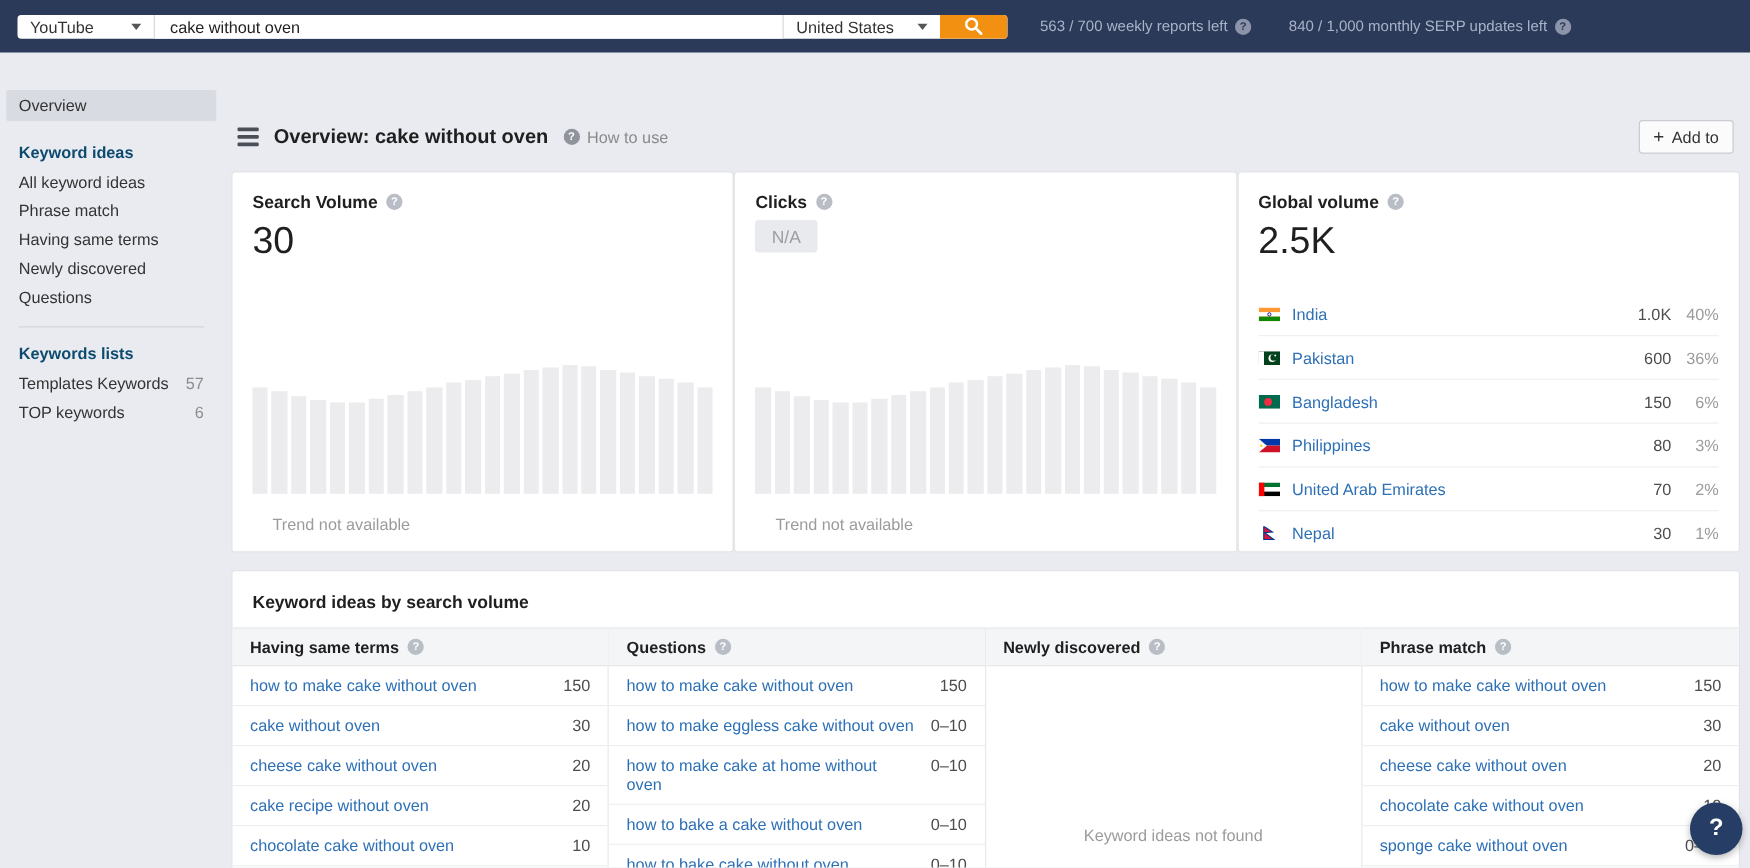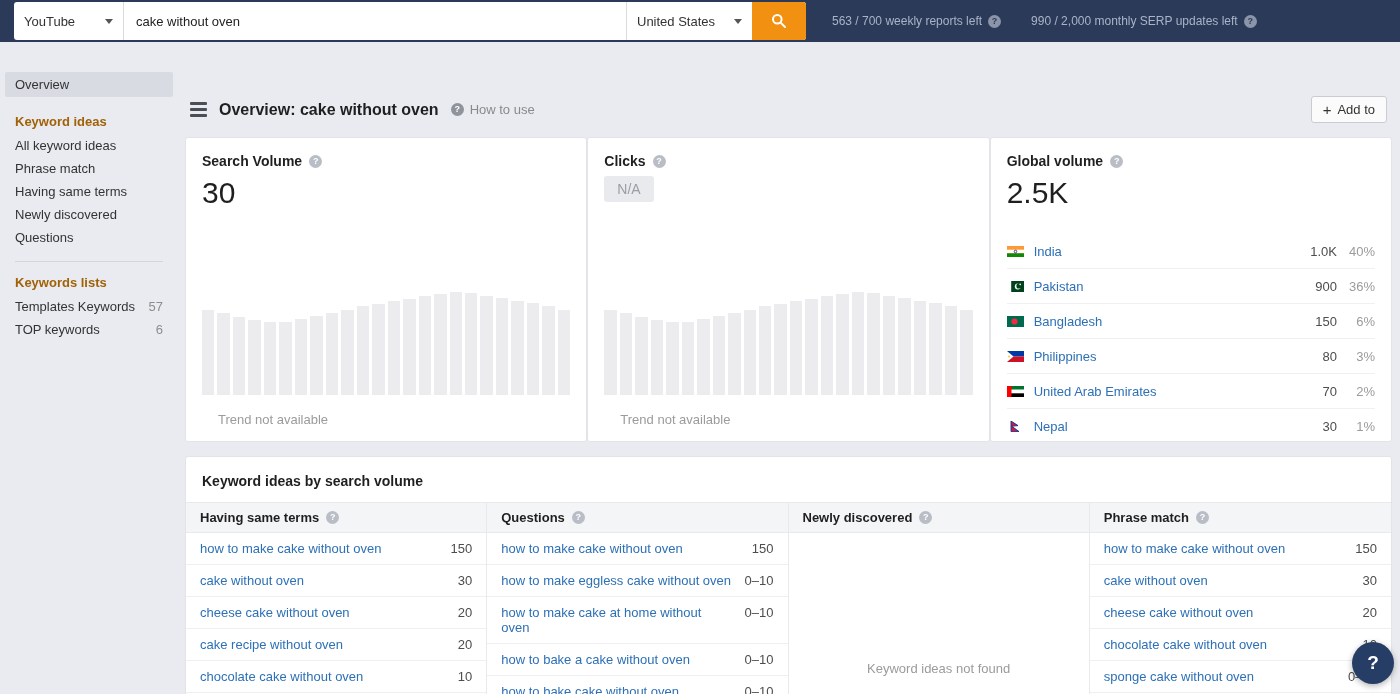--- a/index.html
+++ b/index.html
@@ -7,21 +7,21 @@
   body {
     font-family: "Liberation Sans", sans-serif;
     background:#e9ebf0; color:#222; font-size:13px;
   }
   
   .topnav {
     height:42px; background:#2b3a58; display:flex; align-items:center;
     padding:0 14px; gap:26px;
   }
   .searchbar {
-    display:flex; height:38px; background:#fff; border-radius:3px;
+    display:flex; height:19px; background:#fff; border-radius:3px;
     overflow:hidden; width:792px; flex:none; align-items:stretch;
   }
   .select-box {
     display:flex; align-items:center; justify-content:space-between;
     padding:0 10px; cursor:pointer; color:#333; white-space:nowrap;
   }
   .engine-box { width:110px; border-right:1px solid #d9dbdf; }
   .country-box { width:126px; border-left:1px solid #d9dbdf; }
   .caret {
     width:0; height:0; border-left:4px solid transparent;
@@ -45,21 +45,21 @@
   }
   .qicon.on-dark { background:#8b94a9; color:#2b3a58; }
   .qicon.darker { background:#8e939c; }
   
   .layout { display:flex; height:652px; }
   .sidebar { width:178px; flex:none; padding-top:18px; }
   .side-pill {
     margin:12px 5px 4px 5px; background:#d8dbe1; border-radius:2px;
     padding:5px 10px; color:#333; cursor:pointer;
   }
-  .side-group-title { font-weight:bold; color:#a16207; padding:13px 15px 5px 15px; }
+  .side-group-title { font-weight:bold; color:#0c4a6e; padding:13px 15px 5px 15px; }
   .side-item {
     padding:4px 15px; color:#333; cursor:pointer; display:flex;
     justify-content:space-between; align-items:center;
   }
   .side-count { color:#8d8d8d; }
   .side-divider { border-top:1px solid #d4d6db; margin:12px 15px 0 15px; }
   
   .main { flex:1; padding:0 8px 0 7px; min-width:0; }
   .page-header { height:55px; display:flex; align-items:center; gap:12px; padding:0 5px;margin-top:40px; }
   .hamburger { display:flex; flex-direction:column; gap:3px; cursor:pointer; }
@@ -150,21 +150,21 @@
         </svg>
       </span>
     </button>
   </div>
   <div class="quota">
     <span class="quota-item">
       <span>563 / 700 weekly reports left</span>
       <span class="qicon on-dark">?</span>
     </span>
     <span class="quota-item">
-      <span>990 / 2,000 monthly SERP updates left</span>
+      <span>840 / 1,000 monthly SERP updates left</span>
       <span class="qicon on-dark">?</span>
     </span>
   </div>
 </header>
 
 <div class="layout">
 
   <aside class="sidebar">
     <div class="side-pill">Overview</div>
     <nav id="sidebar-groups">
@@ -311,21 +311,21 @@
               <span class="flag">
                 <svg width="17" height="11">
                   <rect width="17" height="11" fill="#01411c"></rect>
                   <rect width="4.2" height="11" fill="#fff"></rect>
                   <circle cx="10.8" cy="5.5" r="3" fill="#fff"></circle>
                   <circle cx="11.9" cy="4.9" r="2.6" fill="#01411c"></circle>
                   <circle cx="13.2" cy="3.4" r="0.8" fill="#fff"></circle>
                 </svg>
               </span>
               <span class="country-name">Pakistan</span>
-              <span class="country-vol">900</span>
+              <span class="country-vol">600</span>
               <span class="country-pct">36%</span>
             </div>
             <div class="country-row">
               <span class="flag">
                 <svg width="17" height="11">
                   <rect width="17" height="11" fill="#006a4e"></rect>
                   <circle cx="7.5" cy="5.5" r="3.1" fill="#f42a41"></circle>
                 </svg>
               </span>
               <span class="country-name">Bangladesh</span>

